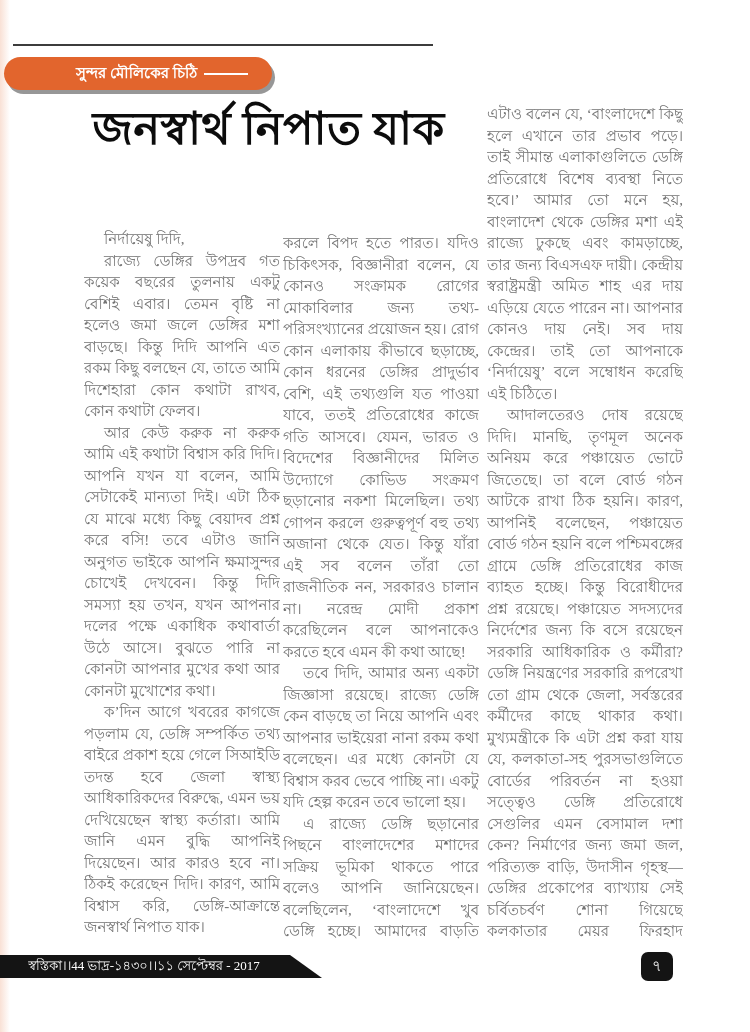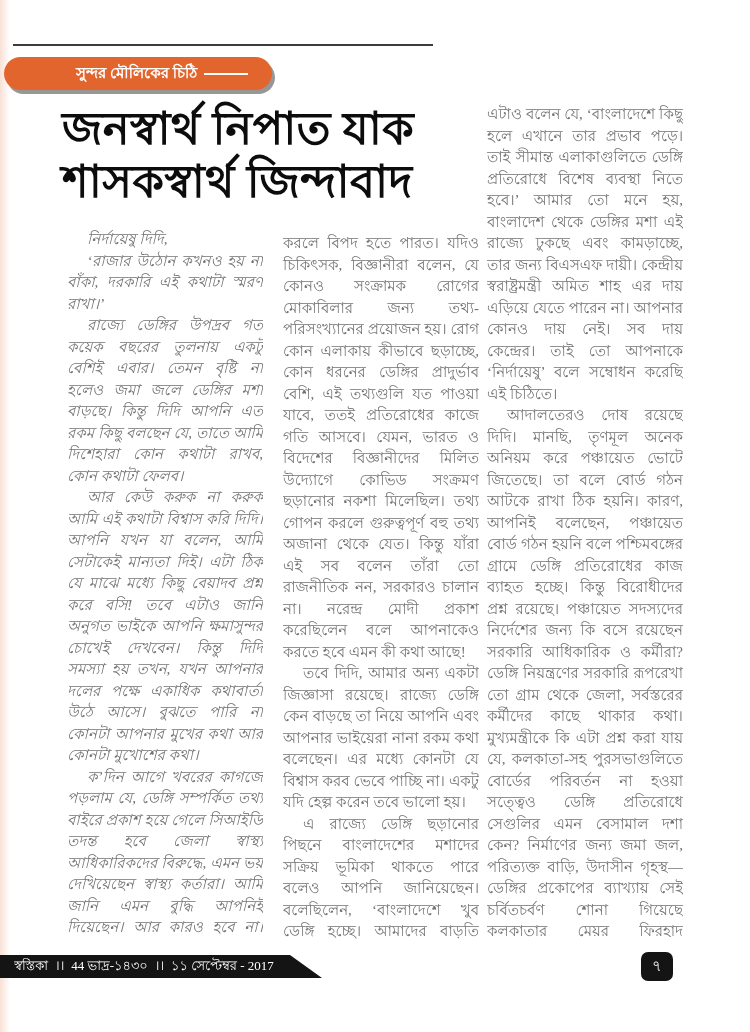--- a/index.html
+++ b/index.html
@@ -44,56 +44,56 @@
   }
   .kicker-line {
     flex: 1;
     height: 2px;
     background: #ffffff;
     margin-left: 7px;
     margin-right: 24px;
   }
   .headline {
     position: absolute;
-    left: 62px; top: 103px;
+    left: 41px; top: 103px;
     width: 455px;
+    text-align: center;
     font-weight: bold;
     font-size: 45px;
     line-height: 53px;
     color: #0c0c0c;
     letter-spacing: 0.5px;
   }
   .col {
     position: absolute;
     width: 196px;
     text-align: justify;
     font-size: 15px;
     line-height: 21.5px;
     color: #737373;
     overflow: hidden;
   }
-  .col1 { left: 67px;  top: 229px; height: 708px; font-style: italic; }
+  .col1 { left: 84px;  top: 229px; height: 708px; }
   .col2 { left: 283px; top: 233px; height: 708px; }
   .col3 { left: 487px; top: 104px; height: 833px; }
   .col p { margin: 0; text-indent: 20px; }
   .col p.cont { text-indent: 0; }
   .footer-bar {
     position: absolute;
     left: 0; top: 955px;
     width: 322px; height: 23px;
     background: #141414;
     clip-path: polygon(0 0, 290px 0, 322px 23px, 0 23px);
     display: flex;
     align-items: center;
     justify-content: center;
     padding-right: 34px;
     box-sizing: border-box;
     color: #ffffff;
     font-size: 13px;
-    gap: 7px;
     white-space: nowrap;
   }
   .page-number {
     position: absolute;
     left: 641px; top: 952px;
     width: 32px; height: 29px;
     background: #141414;
     border-radius: 7px;
     color: #ffffff;
     font-size: 15px;
@@ -111,26 +111,24 @@
 
   <div class="top-rule"></div>
 
   <div class="kicker">
     <span class="kicker-label">সুন্দর মৌলিকের চিঠি</span>
     <span class="kicker-line"></span>
   </div>
 
   <div class="headline">
     <div>জনস্বার্থ নিপাত যাক</div>
-    <div>শাসকস্বার্থ জিন্দাবাদ</div>
   </div>
 
   <div class="col col1">
     <p>নির্দায়েষু দিদি,</p>
-    <p>‘রাজার উঠোন কখনও হয় না বাঁকা, দরকারি এই কথাটা স্মরণ রাখা।’</p>
     <p>রাজ্যে ডেঙ্গির উপদ্রব গত কয়েক বছরের তুলনায় একটু বেশিই এবার। তেমন বৃষ্টি না হলেও জমা জলে ডেঙ্গির মশা বাড়ছে। কিন্তু দিদি আপনি এত রকম কিছু বলছেন যে, তাতে আমি দিশেহারা কোন কথাটা রাখব, কোন কথাটা ফেলব।</p>
     <p>আর কেউ করুক না করুক আমি এই কথাটা বিশ্বাস করি দিদি। আপনি যখন যা বলেন, আমি সেটাকেই মান্যতা দিই। এটা ঠিক যে মাঝে মধ্যে কিছু বেয়াদব প্রশ্ন করে বসি! তবে এটাও জানি অনুগত ভাইকে আপনি ক্ষমাসুন্দর চোখেই দেখবেন। কিন্তু দিদি সমস্যা হয় তখন, যখন আপনার দলের পক্ষে একাধিক কথাবার্তা উঠে আসে। বুঝতে পারি না কোনটা আপনার মুখের কথা আর কোনটা মুখোশের কথা।</p>
     <p>ক’দিন আগে খবরের কাগজে পড়লাম যে, ডেঙ্গি সম্পর্কিত তথ্য বাইরে প্রকাশ হয়ে গেলে সিআইডি তদন্ত হবে জেলা স্বাস্থ্য আধিকারিকদের বিরুদ্ধে, এমন ভয় দেখিয়েছেন স্বাস্থ্য কর্তারা। আমি জানি এমন বুদ্ধি আপনিই দিয়েছেন। আর কারও হবে না। ঠিকই করেছেন দিদি। কারণ, আমি বিশ্বাস করি, ডেঙ্গি-আক্রান্তে জনস্বার্থ নিপাত যাক।</p>
 
   </div>
 
   <div class="col col2">
     <p class="cont">করলে বিপদ হতে পারত। যদিও চিকিৎসক, বিজ্ঞানীরা বলেন, যে কোনও সংক্রামক রোগের মোকাবিলার জন্য তথ্য-পরিসংখ্যানের প্রয়োজন হয়। রোগ কোন এলাকায় কীভাবে ছড়াচ্ছে, কোন ধরনের ডেঙ্গির প্রাদুর্ভাব বেশি, এই তথ্যগুলি যত পাওয়া যাবে, ততই প্রতিরোধের কাজে গতি আসবে। যেমন, ভারত ও বিদেশের বিজ্ঞানীদের মিলিত উদ্যোগে কোভিড সংক্রমণ ছড়ানোর নকশা মিলেছিল। তথ্য গোপন করলে গুরুত্বপূর্ণ বহু তথ্য অজানা থেকে যেত। কিন্তু যাঁরা এই সব বলেন তাঁরা তো রাজনীতিক নন, সরকারও চালান না। নরেন্দ্র মোদী প্রকাশ করেছিলেন বলে আপনাকেও করতে হবে এমন কী কথা আছে!</p>
     <p>তবে দিদি, আমার অন্য একটা জিজ্ঞাসা রয়েছে। রাজ্যে ডেঙ্গি কেন বাড়ছে তা নিয়ে আপনি এবং আপনার ভাইয়েরা নানা রকম কথা বলেছেন। এর মধ্যে কোনটা যে বিশ্বাস করব ভেবে পাচ্ছি না। একটু যদি হেল্প করেন তবে ভালো হয়।</p>
     <p>এ রাজ্যে ডেঙ্গি ছড়ানোর পিছনে বাংলাদেশের মশাদের সক্রিয় ভূমিকা থাকতে পারে বলেও আপনি জানিয়েছেন। বলেছিলেন, ‘বাংলাদেশে খুব ডেঙ্গি হচ্ছে। আমাদের বাড়তি সাবধানতা নিতে হবে। সীমান্ত এলাকায় মশা ওপার থেকে এপারে আসে, এপার থেকে ওপারে যায়। দু’পারেই অনেক লোকও যাতায়াত করেন।’ আপনি</p>

